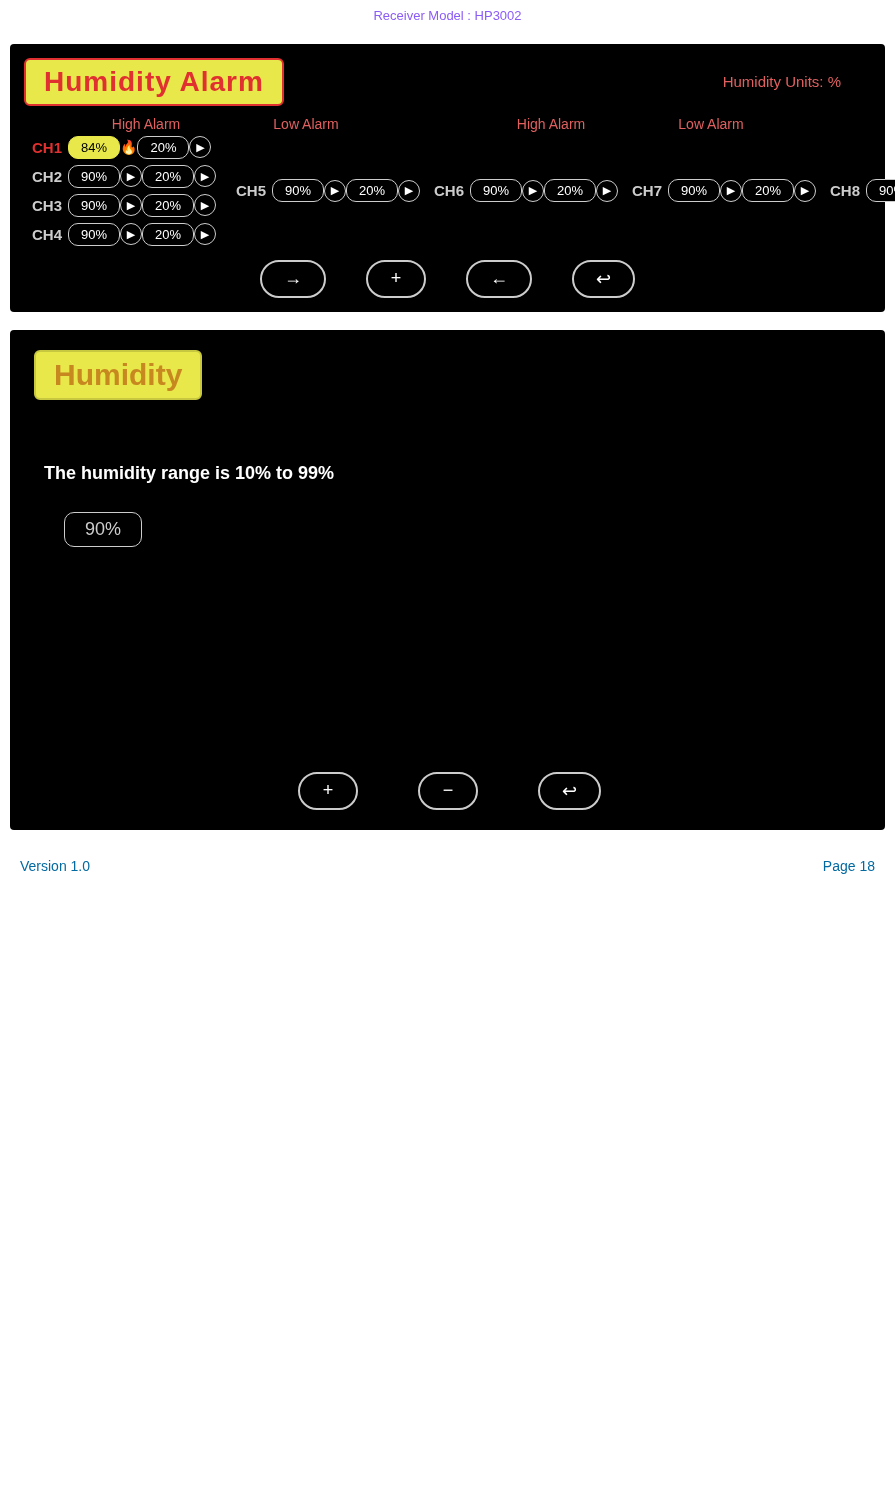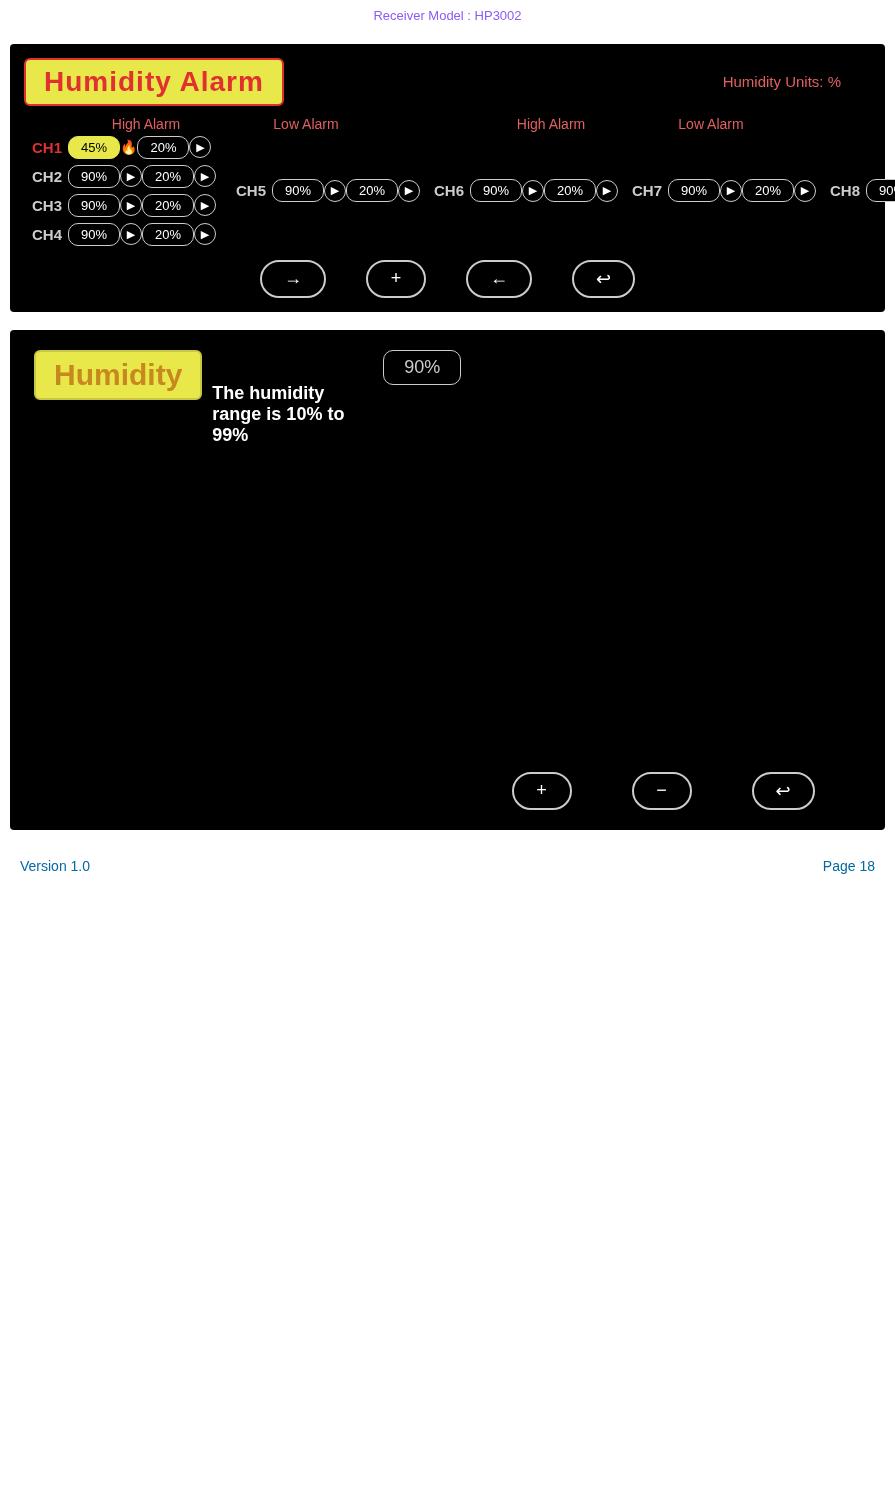--- a/index.html
+++ b/index.html
@@ -248,21 +248,21 @@
       <div class="col-label">High Alarm</div>
       <div class="col-label2">Low Alarm</div>
     </div>
   </div>
 
   <div class="channels-grid">
 
     <div class="channels-left" id="channels-left">
         <div class="channel-row">
           <div class="ch-label active">CH1</div>
-          <div class="value-box highlight">45%</div>
+          <div class="value-box highlight">84%</div>
           <span class="alarm-icon" style="font-size: 14px;">🔥</span>
           <div class="value-box">20%</div>
           <div class="arrow-btn">
             <span style="color:#fff;font-size:11px;">▶</span>
           </div>
         </div>
         <div class="channel-row">
           <div class="ch-label">CH2</div>
           <div class="value-box">90%</div>
           <div class="arrow-btn">
@@ -348,21 +348,21 @@
 
   <div class="nav-buttons" id="screen1-nav">
       <div class="nav-btn">→</div>
       <div class="nav-btn">+</div>
       <div class="nav-btn">←</div>
       <div class="nav-btn">↩</div>
     </div>
 
 </div>
 
-<div class="screen screen2" style="padding: 20px 20px 20px 24px; min-height: 500px; display: flex; flex-direction: row; align-items: flex-start;">
+<div class="screen screen2" style="padding: 20px 20px 20px 24px; min-height: 500px; display: flex; flex-direction: column; align-items: flex-start;">
 
   <div class="humidity-badge">Humidity</div>
 
   <div class="humidity-range-text" style="margin-left: 10px;">The humidity range is 10% to 99%</div>
 
   <div class="humidity-value-box" style="margin-left: 30px;">90%</div>
 
   <div class="screen2-nav" id="screen2-nav" style="width: 100%; margin-top: auto;">
       <div class="nav-btn">+</div>
       <div class="nav-btn">−</div>

